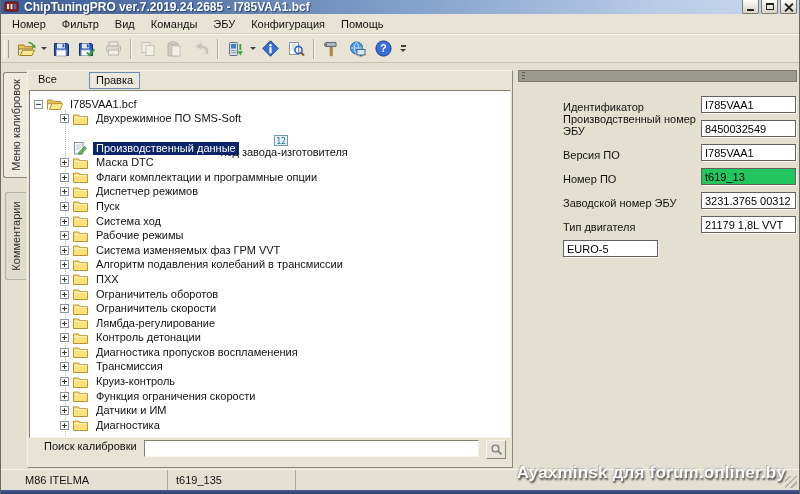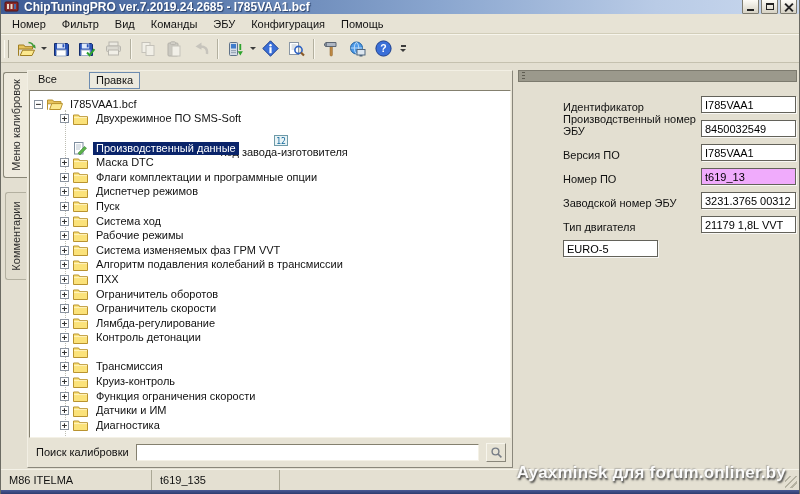--- a/index.html
+++ b/index.html
@@ -65,38 +65,38 @@
     position:relative;overflow:hidden;padding:6px 2px 2px 2px;box-sizing:border-box;}
   .tree-guide{position:absolute;left:35px;top:19px;height:330px;border-left:1px dotted #bdbdb2;z-index:0;}
   .tree-row{height:14.6px;display:flex;align-items:center;position:relative;z-index:1;white-space:nowrap;}
   .expander{width:9px;height:9px;box-sizing:border-box;border:1px solid #8b94a0;background:#fff;
     font:bold 9px/7px "DejaVu Sans Mono",monospace;text-align:center;color:#333;margin-right:4px;flex:none;}
   .expander.hiddenx{visibility:hidden;}
   .tree-icon{width:17px;display:flex;align-items:center;margin-right:3px;flex:none;}
   .tree-label{padding:0 3px;line-height:13px;}
   .tree-label.selected{background:#0a246a;color:#fff;}
 
-  .search-row{height:24px;display:flex;align-items:center;gap:7px;padding:2px 5px 2px 7px;}
+  .search-row{height:24px;display:flex;align-items:flex-start;gap:7px;padding:2px 5px 2px 15px;}
   .search-label{white-space:nowrap;}
   .search-input{flex:1;height:17px;box-sizing:border-box;border:1px solid;border-color:#84806f #f4f1e6 #f4f1e6 #84806f;
     background:#fff;font:11px "Liberation Sans",sans-serif;padding:0 3px;outline:none;}
   .search-btn{width:20px;height:19px;box-sizing:border-box;border:1px solid;border-color:#f7f5ec #8a877b #8a877b #f7f5ec;
     background:#e7e3d5;display:flex;align-items:center;justify-content:center;}
 
   
   .right-panel{position:absolute;left:518px;top:2px;right:3px;bottom:2px;}
   .rp-header{height:12px;background:#9b998c;border:1px solid #7c7a6e;box-sizing:border-box;position:relative;}
   .rp-grip{position:absolute;left:3px;top:1px;width:3px;height:9px;
     background:repeating-linear-gradient(#5f5d52 0 1px,transparent 1px 3px);}
   .fields{margin-top:14px;padding-left:45px;}
   .field-row{display:flex;align-items:flex-end;height:17px;margin-bottom:7px;}
   .field-label{width:138px;flex:none;}
   .field-input{width:95px;height:17px;box-sizing:border-box;border:1px solid #63625a;background:#fff;
     font:11px "Liberation Sans",sans-serif;padding:0 3px;box-shadow:1px 1px 0 rgba(255,255,255,.75);outline:none;}
-  .field-input.readonly{background:#f0abfc;}
+  .field-input.readonly{background:#22c55e;}
 
   
   .statusbar{position:absolute;left:1px;right:1px;bottom:4px;height:20px;background:#e4e0d2;
     border-top:1px solid #f4f2e8;display:flex;align-items:center;z-index:5;}
   .status-panel{line-height:20px;padding:0 8px;box-sizing:border-box;height:100%;}
   .sp0{width:150px;}
   .sp1{width:128px;border-left:1px solid #aba896;}
   .sp2{flex:1;border-left:1px solid #aba896;}
   .resize-grip{position:absolute;right:2px;bottom:2px;width:12px;height:12px;
     background:repeating-linear-gradient(135deg,transparent 0 3px,#b5b2a2 3px 4.5px);}
@@ -474,20 +474,21 @@
             <span class="tree-label">Контроль детонации</span>
           </div>
           <div class="tree-row" style="padding-left: 28px;">
             <span class="expander">+</span>
             <span class="tree-icon">
               <svg width="15" height="12" viewBox="0 0 15 12">
                 <path d="M.5 11.5V2h5.2l1 1.7h7.8v7.8z" fill="#fbe27a" stroke="#b9932f"></path>
                 <path d="M1 4.6h13" stroke="#fff3c0"></path>
               </svg>
             </span>
+            <span class="tree-label">Диагностика пропусков воспламенения</span>
           </div>
           <div class="tree-row" style="padding-left: 28px;">
             <span class="expander">+</span>
             <span class="tree-icon">
               <svg width="15" height="12" viewBox="0 0 15 12">
                 <path d="M.5 11.5V2h5.2l1 1.7h7.8v7.8z" fill="#fbe27a" stroke="#b9932f"></path>
                 <path d="M1 4.6h13" stroke="#fff3c0"></path>
               </svg>
             </span>
             <span class="tree-label">Трансмиссия</span>
@@ -577,21 +578,21 @@
         </div>
         <div class="field-row">
           <input type="text" class="field-input" value="EURO-5" style="">
         </div>
       </div>
   </div>
 
 </div>
 
 <div class="statusbar">
-  <span id="status-panels" style="display:flex;height:100%;flex:1;">
+  <span id="status-panels" style="display:flex;height:100%;flex:1;margin-left:16px;">
       <div class="status-panel sp0">M86 ITELMA</div>
       <div class="status-panel sp1">t619_135</div>
       <div class="status-panel sp2"></div>
     </span>
   <span class="resize-grip"></span>
 </div>
 
 <div class="watermark">Ayaxminsk для forum.onliner.by</div>
 
 <div class="frame-bottom"></div>

